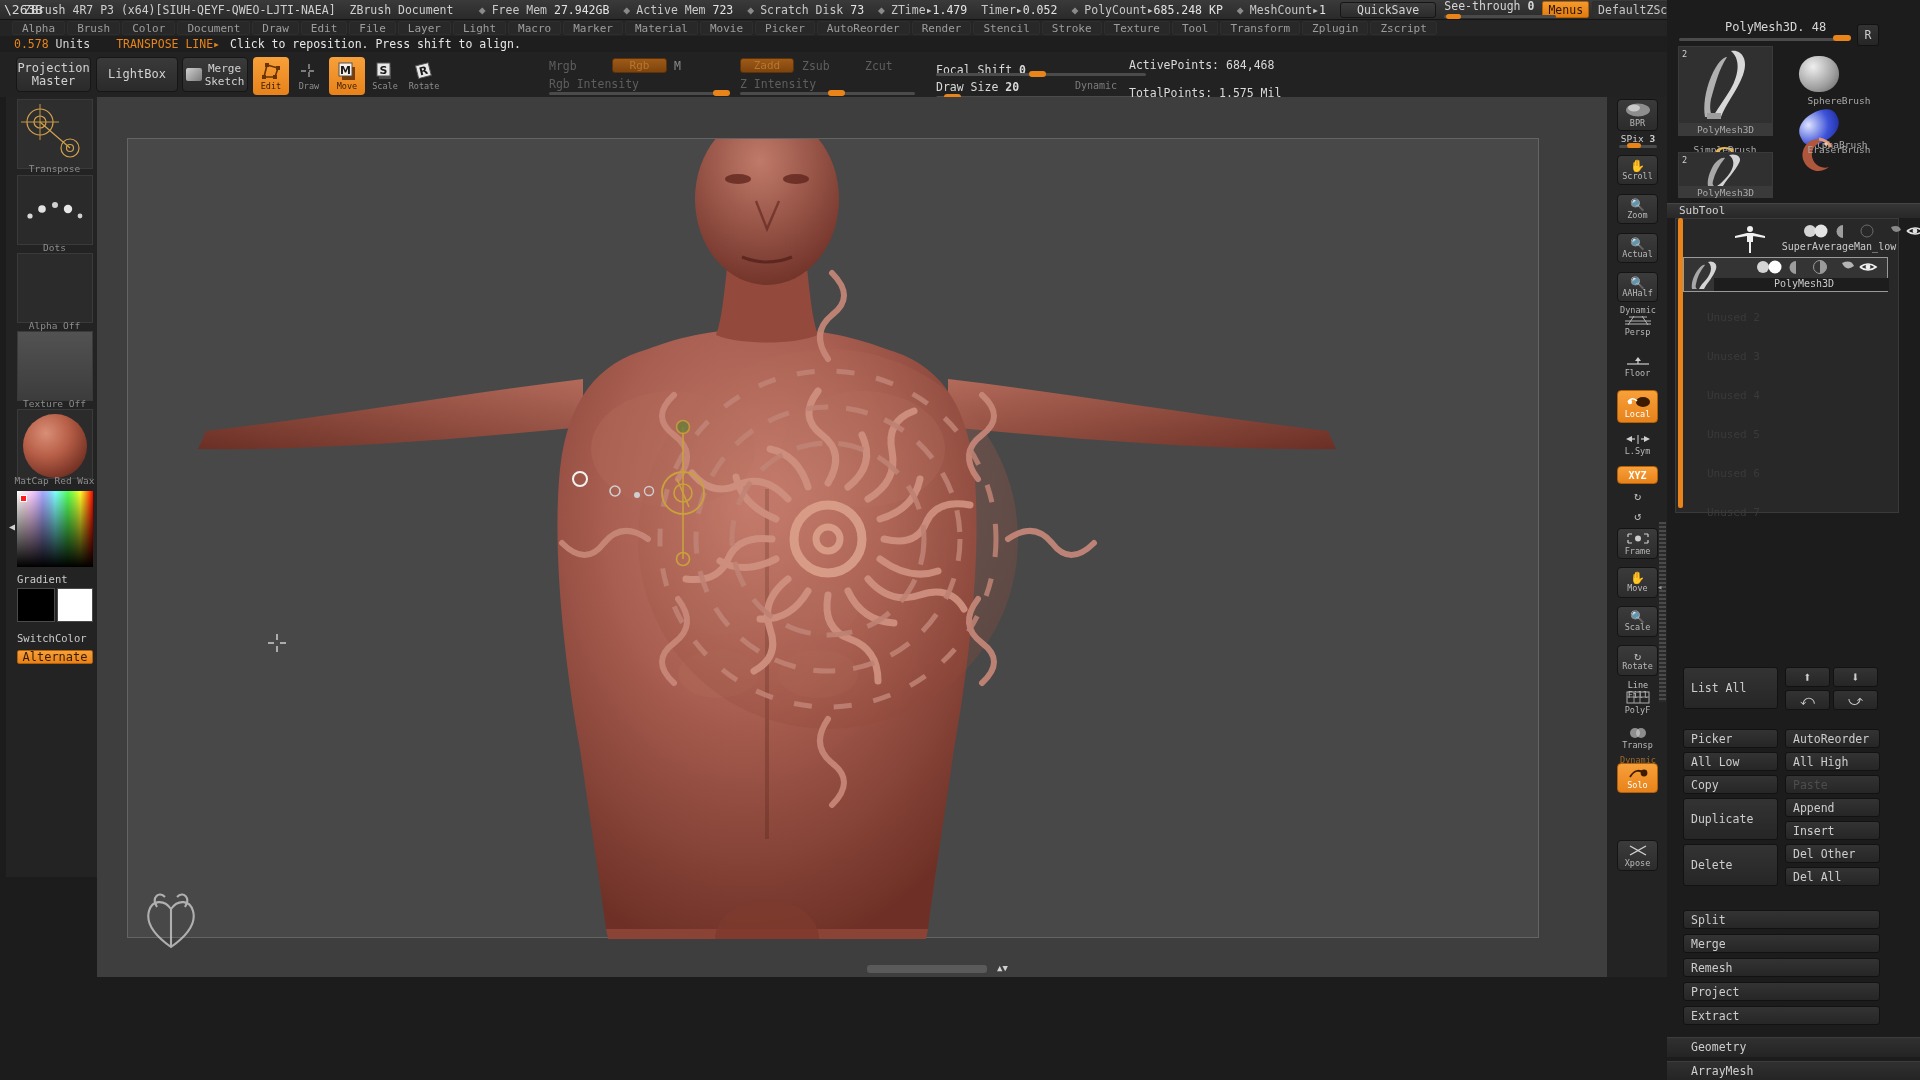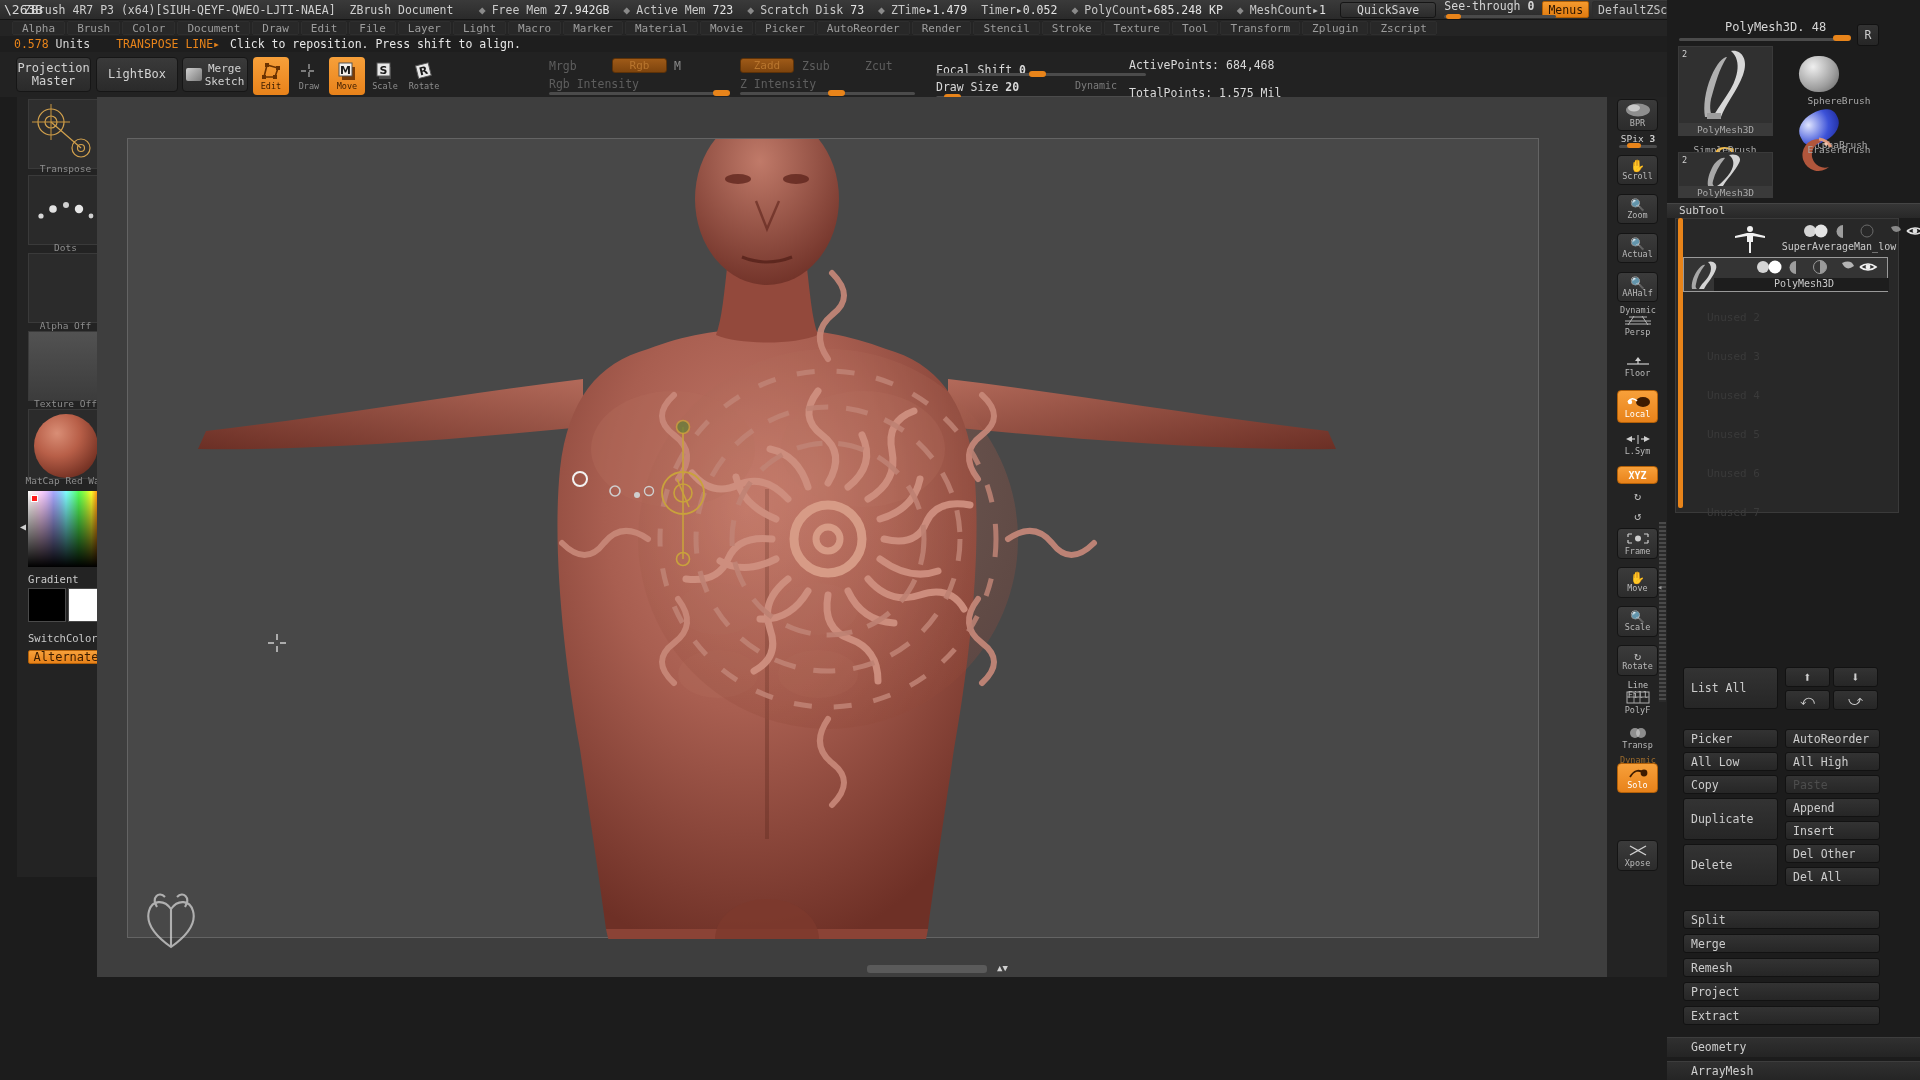--- a/index.html
+++ b/index.html
@@ -63,21 +63,21 @@
     font-size:15px; font-weight:bold; }
   .orange-pill { position:absolute; height:15px; border-radius:3px;
     background:linear-gradient(#9e5a18,#7e440d); border:1px solid #5d3208; color:#b9762e;
     font-size:11px; display:flex; align-items:center; justify-content:center;}
   .dim-txt { position:absolute; color:#5e5e5e; font-size:11.5px;}
   .slider2 { position:absolute; height:3px; background:#4b4b4b; border-radius:2px;}
   .slider2-knob { position:absolute; width:17px; height:6px; background:#e8841a; border-radius:3px;}
   .stat-txt { position:absolute; color:#d9d9d9; font-size:11.5px;}
 
   
-  #leftpanel { position:absolute; left:17px; top:97px; width:91px; height:780px; background:#232323;}
+  #leftpanel { position:absolute; left:6px; top:97px; width:91px; height:780px; background:#232323;}
   .lp-tile { position:absolute; left:11px; width:76px; background:#2c2c2c;
     border:1px solid #3a3a3a; }
   .lp-cap { position:absolute; left:0; width:97px; text-align:center; font-size:9.5px;
     color:#8d8d8d; }
   #gradient-box { position:absolute; left:11px; top:394px; width:76px; height:76px;
     background:
       linear-gradient(to bottom, rgba(0,0,0,0) 0%, rgba(0,0,0,1) 100%),
       linear-gradient(to right, #ffffff 0%, rgba(255,255,255,0) 100%),
       linear-gradient(to right,#ff0000,#ff00ff,#0000ff,#00ffff,#00ff00,#ffff00,#ff0000);
   }

